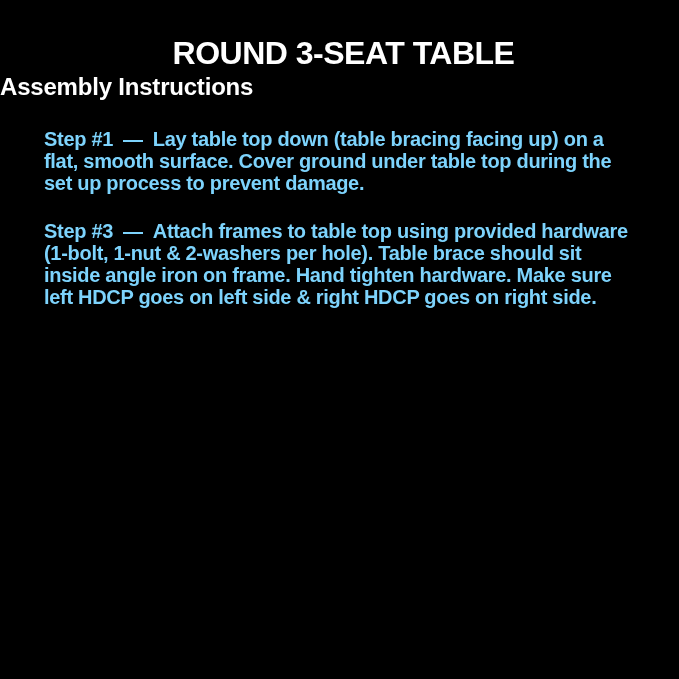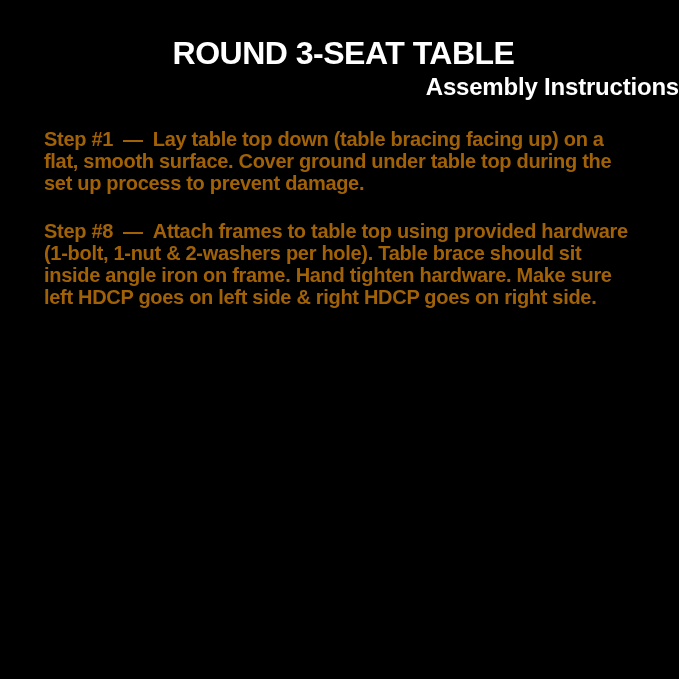--- a/index.html
+++ b/index.html
@@ -22,55 +22,55 @@
     text-align: center;
     font-size: 32px;
     font-weight: 800;
     letter-spacing: -0.5px;
     line-height: 1.1;
     color: #ffffff;
     padding-left: 8px;
   }
   .subtitle {
     margin: 0 0 27px 0;
-    text-align: right;
+    text-align: left;
     font-size: 24px;
     font-weight: 800;
     letter-spacing: -0.2px;
     line-height: 1.15;
     color: #ffffff;
   }
   .steps {
     padding: 0 42px 0 44px;
   }
   .step {
     margin: 0 4px 26px 0;
     font-size: 20px;
     font-weight: 800;
     letter-spacing: -0.3px;
     line-height: 22px;
-    color: #a16207;
+    color: #7dd3fc;
   }
   .step .dash {
     display: inline-block;
     margin: 0 10px;
   }
   .step .label {
     white-space: nowrap;
   }
 </style>
 </head>
 <body>
 
 <div class="canvas">
   <h1 class="title">ROUND 3-SEAT TABLE</h1>
   <h2 class="subtitle">Assembly Instructions</h2>
 
   <div class="steps">
     <p class="step"><span class="label">Step #1</span><span class="dash">—</span><span>Lay table top down (table bracing facing up) on a flat, smooth surface. Cover ground under table top during the set up process to prevent damage.</span></p>
 
-    <p class="step"><span class="label">Step #8</span><span class="dash">—</span><span>Attach frames to table top using provided hardware (1-bolt, 1-nut &amp; 2-washers per hole). Table brace should sit inside angle iron on frame. Hand tighten hardware. Make sure left HDCP goes on left side &amp; right HDCP goes on right side.</span></p>
+    <p class="step"><span class="label">Step #3</span><span class="dash">—</span><span>Attach frames to table top using provided hardware (1-bolt, 1-nut &amp; 2-washers per hole). Table brace should sit inside angle iron on frame. Hand tighten hardware. Make sure left HDCP goes on left side &amp; right HDCP goes on right side.</span></p>
 
 
 
 
   </div>
 </div>
 
 </body></html>

